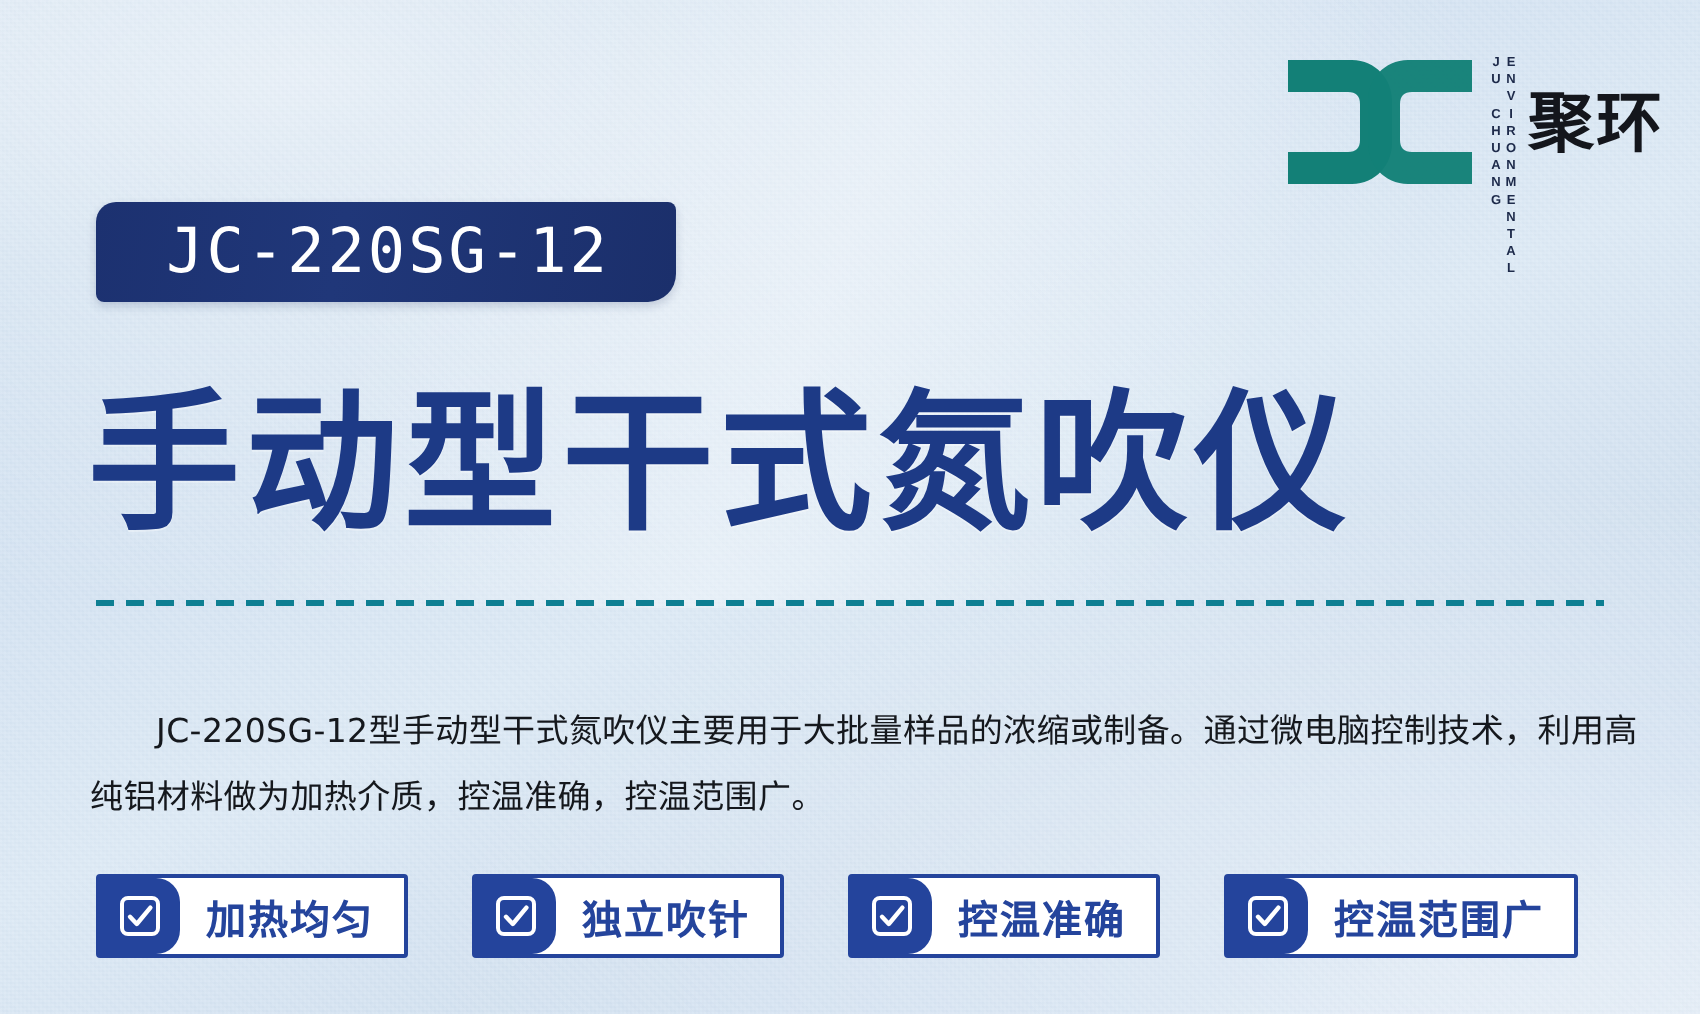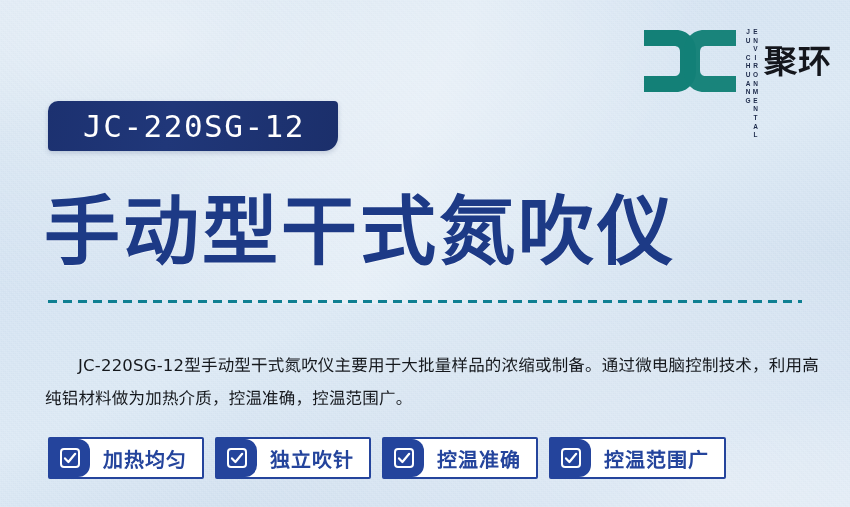--- a/index.html
+++ b/index.html
@@ -167,21 +167,21 @@
     z-index: 5;
     margin-top: 16px;
   }
 
   
   #features {
     position: absolute;
     left: 48px;
     top: 437px;
     display: flex;
-    gap: 11px;
+    gap: 32px;
     z-index: 5;
   }
   .feature {
     display: flex;
     align-items: stretch;
     height: 42px;
     border: 2px solid #24449c;
     background: #ffffff;
     border-radius: 2px;
   }

